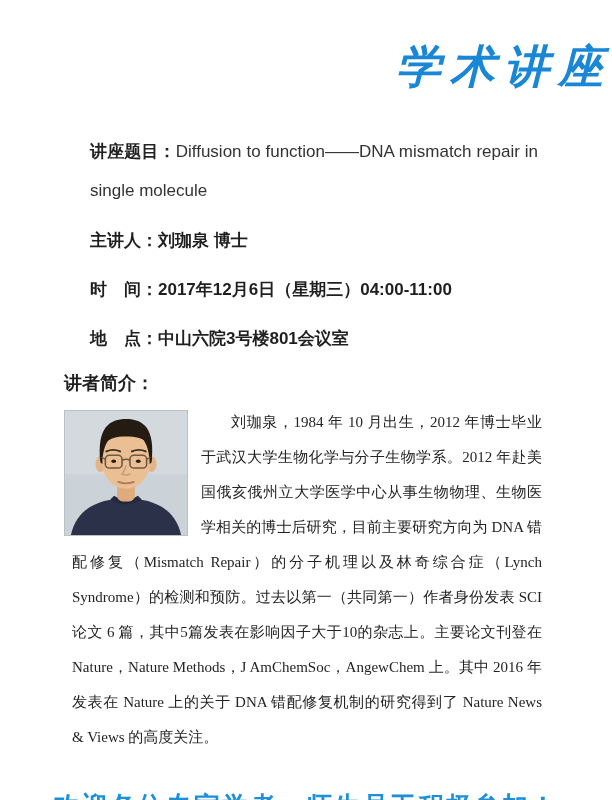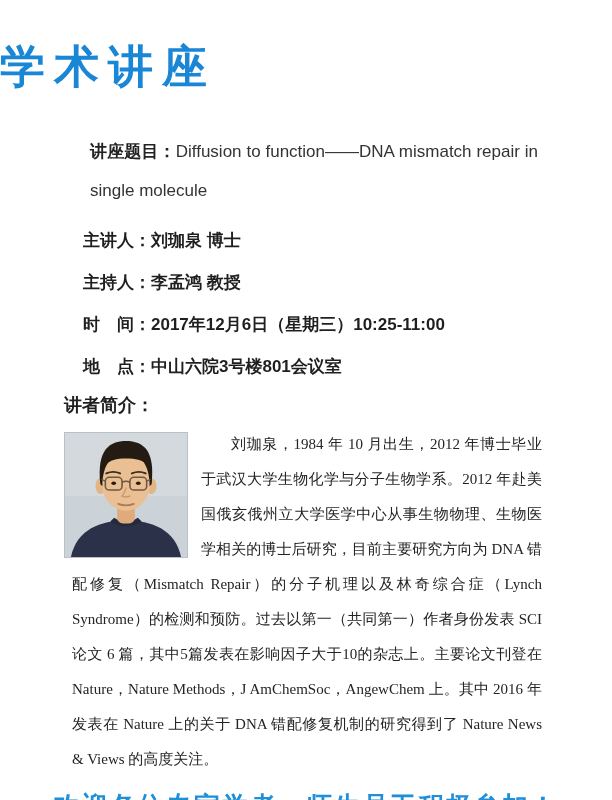--- a/index.html
+++ b/index.html
@@ -7,41 +7,42 @@
     width: 612px; height: 800px;
     background: #ffffff;
     overflow: hidden;
     font-family: "Liberation Sans", sans-serif;
     color: #262626;
   }
   .sheet { position: relative; width: 612px; height: 800px; }
 
   .title {
     margin: 40px 0 0 0;
-    text-align: left;
+    text-align: right;
     font-size: 45px;
     line-height: 54px;
     font-weight: bold;
     letter-spacing: 9px;
     color: #1a86d6;
     font-family: "Liberation Sans", "DejaVu Sans", sans-serif;
+    font-style: italic;
   }
 
   .meta { margin: 38px 62px 0 78px; }
   .topic {
     margin: 12px;
     font-size: 17px;
     line-height: 39px;
     text-align: justify;
     color: #222;
   }
   .topic .lbl { font-weight: bold; }
   .topic .val-light { font-weight: normal; color: #333; }
   .meta-row {
-    margin: 5px;
+    margin: 12px;
     font-size: 17px;
     line-height: 37px;
     font-weight: bold;
     color: #1f1f1f;
   }
 
   .bio-heading {
     margin: 6px 0 0 64px;
     font-size: 18px;
     line-height: 28px;
@@ -87,23 +88,22 @@
 
 <div class="sheet">
 
   <h1 class="title">学术讲座</h1>
 
   <div class="meta">
     <p class="topic"><span class="lbl">讲座题目：</span><span class="val-light">Diffusion to function——DNA mismatch repair in single molecule</span></p>
 
     <p class="meta-row"><span>主讲人：</span><span>刘珈泉 博士</span></p>
 
-    <p class="meta-row"><span>主持人：</span><span>李孟鸿 教授</span></p>
 
-    <p class="meta-row"><span>时　间：</span><span>2017年12月6日（星期三）10:25-11:00</span></p>
+    <p class="meta-row"><span>时　间：</span><span>2017年12月6日（星期三）04:00-11:00</span></p>
 
     <p class="meta-row"><span>地　点：</span><span>中山六院3号楼801会议室</span></p>
   </div>
 
   <h2 class="bio-heading">讲者简介：</h2>
 
   <div class="bio">
     <span class="photo">
       <svg viewBox="0 0 124 126" xmlns="http://www.w3.org/2000/svg">
         <rect x="0" y="0" width="124" height="126" fill="#ccd3d8"></rect>

